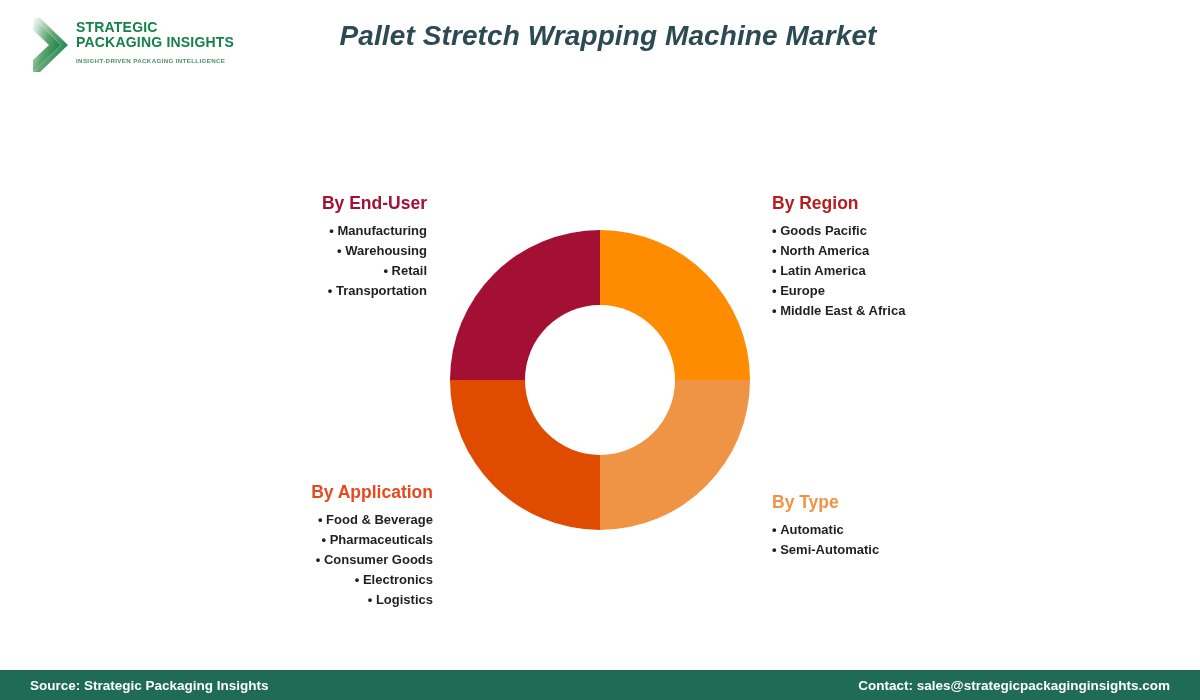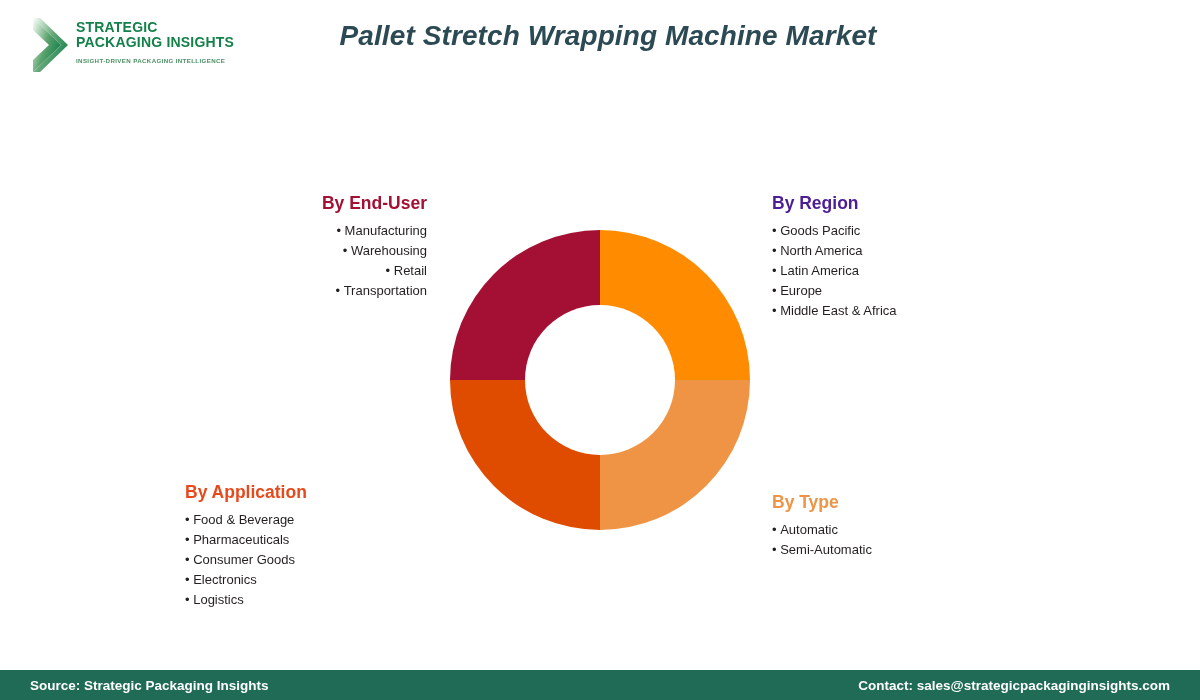--- a/index.html
+++ b/index.html
@@ -31,27 +31,27 @@
     color:#2C4A53; letter-spacing:0.1px;font-style:italic;
   }
 
   
   .donut-wrap { position:absolute; left:450px; top:230px; width:300px; height:300px; }
   .donut-wrap svg { display:block; }
 
   
   .seg { position:absolute; }
   .seg h3 { font-size:17.5px; font-weight:bold; margin-bottom:7px; white-space:nowrap; }
-  .seg ul { list-style:none; }
+  .seg ul { list-style:none;font-weight:bold; }
   .seg li { font-size:13px; color:#231f20; line-height:20px; white-space:nowrap; }
   .seg li::before { content:"\2022\00a0"; }
 
   .seg-endusers   { left:224px; top:193px; width:203px; text-align:right; }
   .seg-region     { left:772px; top:193px; width:260px; text-align:left; }
-  .seg-app        { left:185px; top:482px; width:248px; }
+  .seg-app        { left:185px; top:482px; width:248px; text-align:right; }
   .seg-type       { left:772px; top:492px; width:260px; text-align:left; }
 
   
   .footer {
     position:absolute; left:0; bottom:0; width:1200px; height:30px;
     background:#1F6B55; color:#ffffff;
     display:flex; align-items:center; justify-content:space-between;
     padding:0 30px; font-size:13.5px; font-weight:bold;gap:48px;
   }
 </style>
@@ -101,21 +101,21 @@
     <h3 style="color:#A41034">By End-User</h3>
     <ul>
       <li>Manufacturing</li>
       <li>Warehousing</li>
       <li>Retail</li>
       <li>Transportation</li>
     </ul>
   </div>
 
   <div class="seg seg-region">
-    <h3 style="color:#4c1d95">By Region</h3>
+    <h3 style="color:#b91c1c">By Region</h3>
     <ul>
       <li>Goods Pacific</li>
       <li>North America</li>
       <li>Latin America</li>
       <li>Europe</li>
       <li>Middle East &amp; Africa</li>
     </ul>
   </div>
 
   <div class="seg seg-app">

